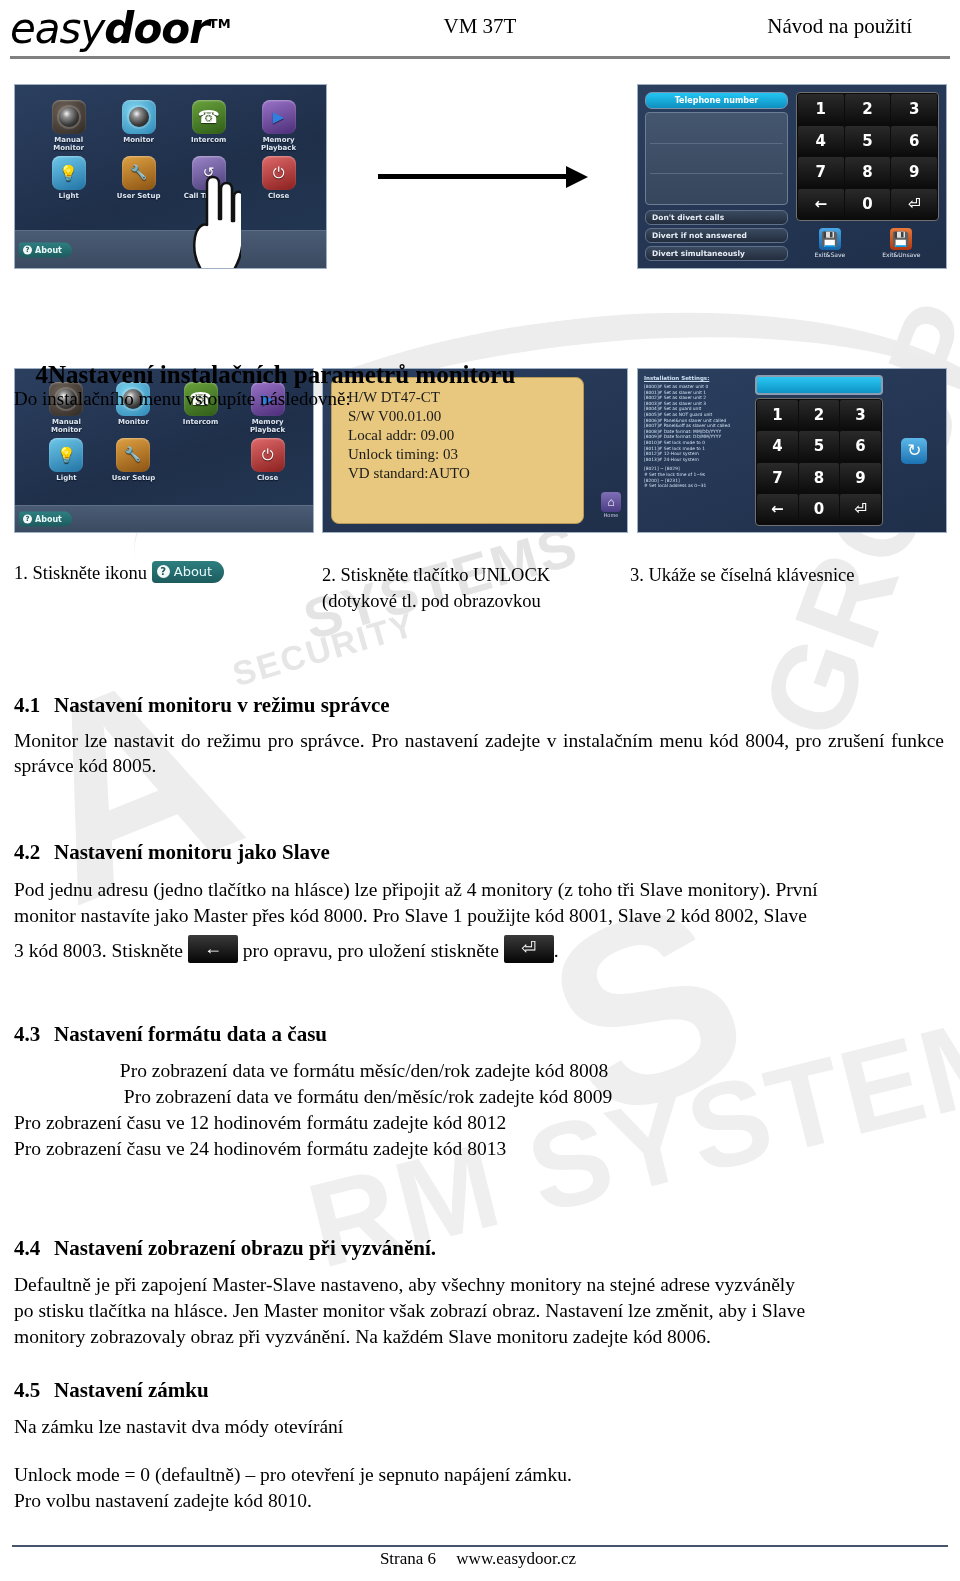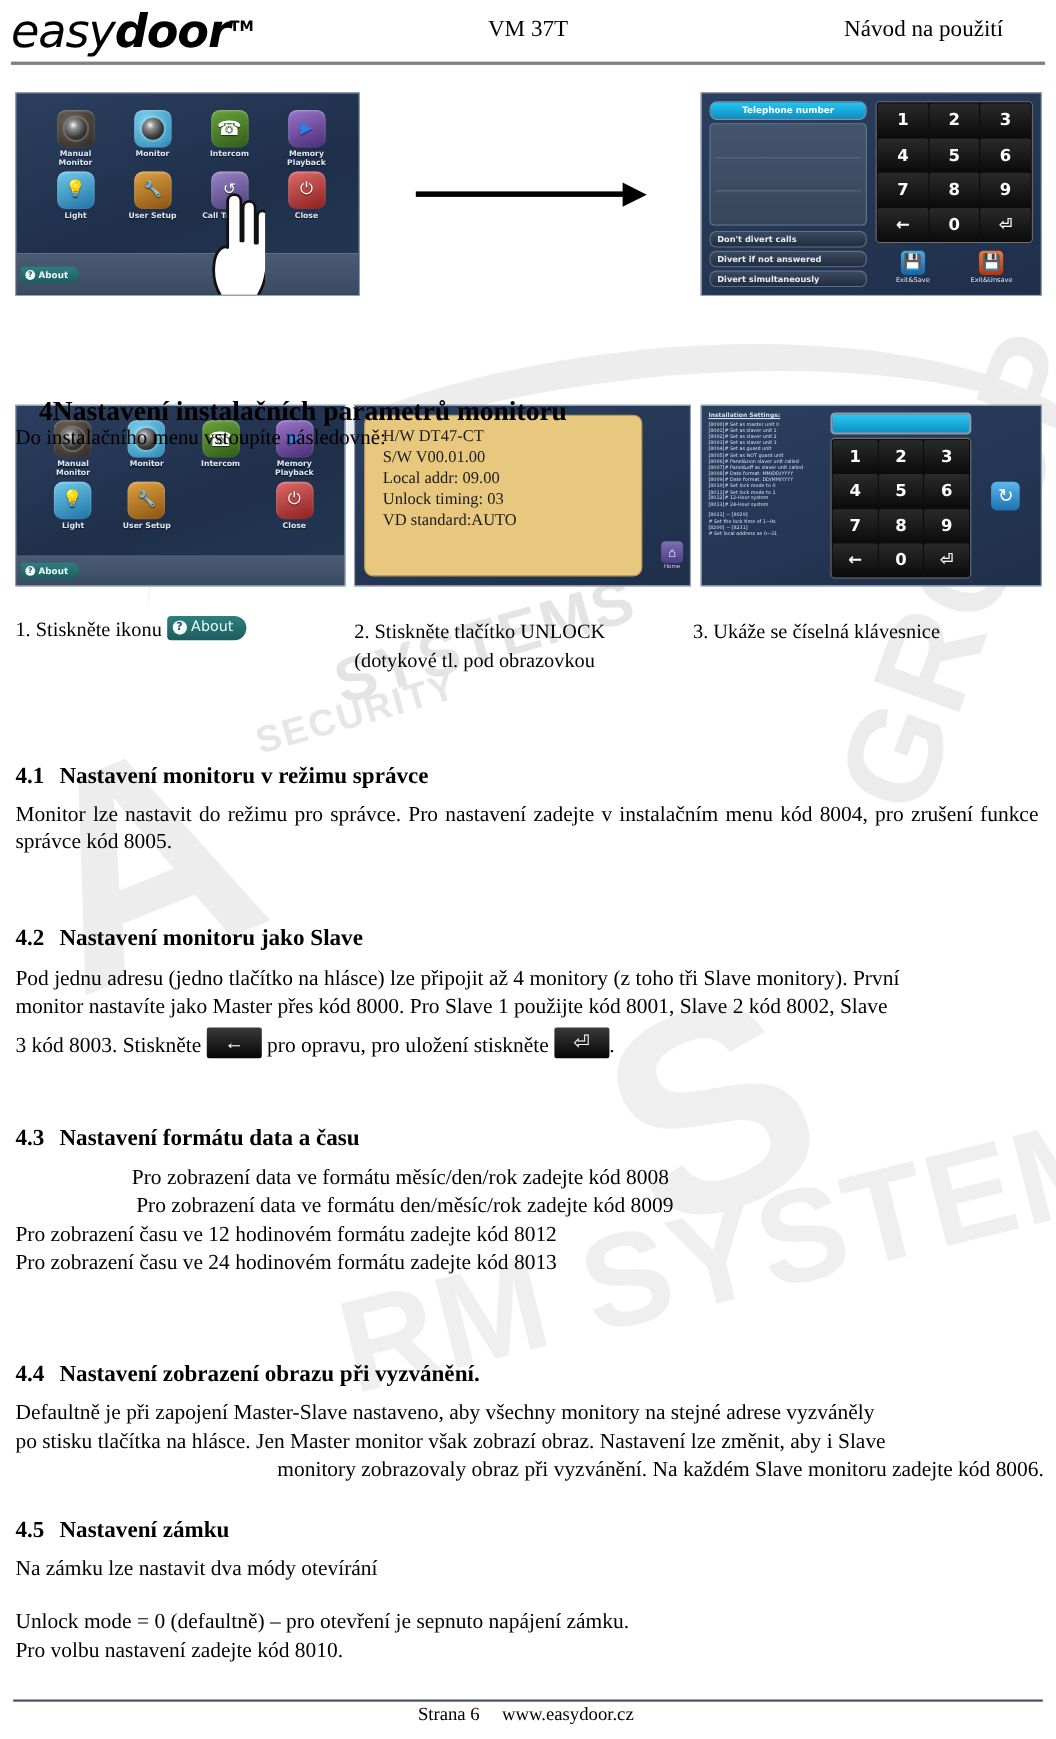--- a/index.html
+++ b/index.html
@@ -696,21 +696,21 @@
 <div class="para" style="left:14px; top:1058px; width:700px; text-align:center;">Pro zobrazení data ve formátu měsíc/den/rok zadejte kód 8008</div>
 <div class="para" style="left:18px; top:1084px; width:700px; text-align:center;">Pro zobrazení data ve formátu den/měsíc/rok zadejte kód 8009</div>
 <div class="para" style="left:14px; top:1110px; width:700px; text-align:left;">Pro zobrazení času ve 12 hodinovém formátu zadejte kód 8012</div>
 <div class="para" style="left:14px; top:1136px; width:700px; text-align:left;">Pro zobrazení času ve 24 hodinovém formátu zadejte kód 8013</div>
 
 <div class="h2" style="left:14px; top:1236px;">
   <span class="num">4.4</span><span>Nastavení zobrazení obrazu při vyzvánění.</span>
 </div>
 <div class="para" style="left:14px; top:1272px; width:935px;">Defaultně je při zapojení Master-Slave nastaveno, aby všechny monitory na stejné adrese vyzváněly</div>
 <div class="para" style="left:14px; top:1298px; width:935px;">po stisku tlačítka na hlásce. Jen Master monitor však zobrazí obraz. Nastavení lze změnit, aby i Slave</div>
-<div class="para" style="left:14px; top:1324px; width:935px; text-align:right;">monitory zobrazovaly obraz při vyzvánění. Na každém Slave monitoru zadejte kód 8006.</div>
+<div class="para" style="left:14px; top:1324px; width:935px; text-align:left;">monitory zobrazovaly obraz při vyzvánění. Na každém Slave monitoru zadejte kód 8006.</div>
 
 <div class="h2" style="left:14px; top:1378px;">
   <span class="num">4.5</span><span>Nastavení zámku</span>
 </div>
 <div class="para" style="left:14px; top:1414px; width:700px; text-align:left;">Na zámku lze nastavit dva módy otevírání</div>
 <div class="para" style="left:14px; top:1462px; width:700px; text-align:left;">Unlock mode = 0 (defaultně) – pro otevření je sepnuto napájení zámku.</div>
 <div class="para" style="left:14px; top:1488px; width:700px; text-align:left;">Pro volbu nastavení zadejte kód 8010.</div>
 
 <div class="footer">
   <div class="rule"></div>

